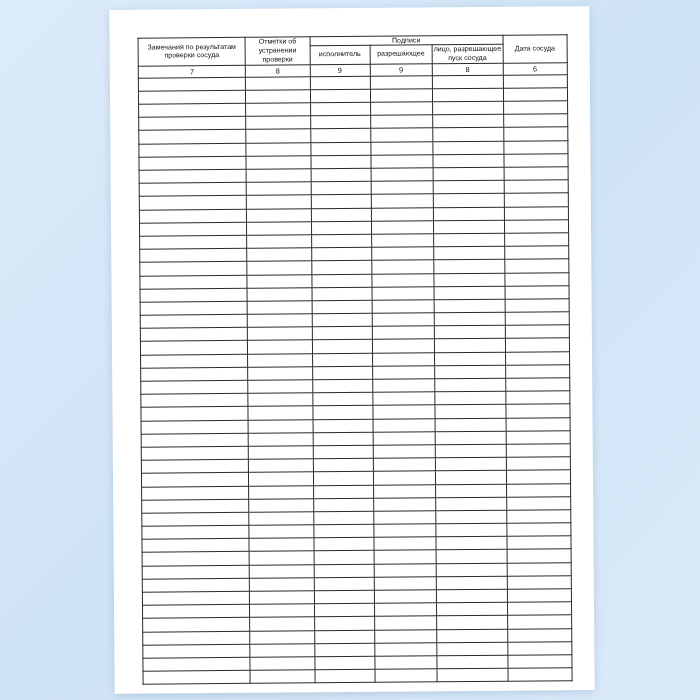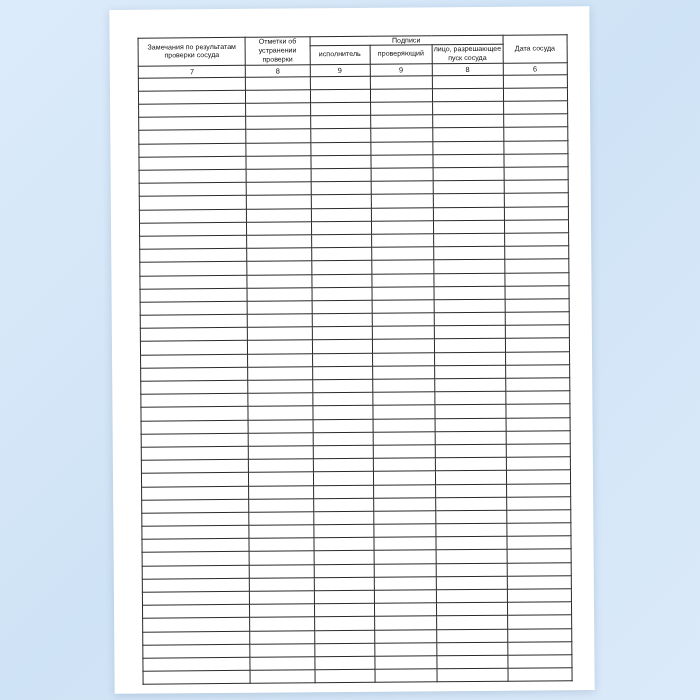--- a/index.html
+++ b/index.html
@@ -101,21 +101,21 @@
         </colgroup>
         <thead>
           <tr>
             <th class="hdr" rowspan="2">Замечания по результатам проверки сосуда</th>
             <th class="hdr" rowspan="2">Отметки об устранении проверки</th>
             <th class="grp" colspan="3">Подписи</th>
             <th class="hdr" rowspan="2">Дата сосуда</th>
           </tr>
           <tr>
             <th class="sub">исполнитель</th>
-            <th class="sub">проверяющий</th>
+            <th class="sub">разрешающее</th>
             <th class="sub">лицо, разрешающее пуск сосуда</th>
           </tr>
           <tr>
             <td class="numrow">7</td>
             <td class="numrow">8</td>
             <td class="numrow">9</td>
             <td class="numrow">9</td>
             <td class="numrow">8</td>
             <td class="numrow">6</td>
           </tr>

